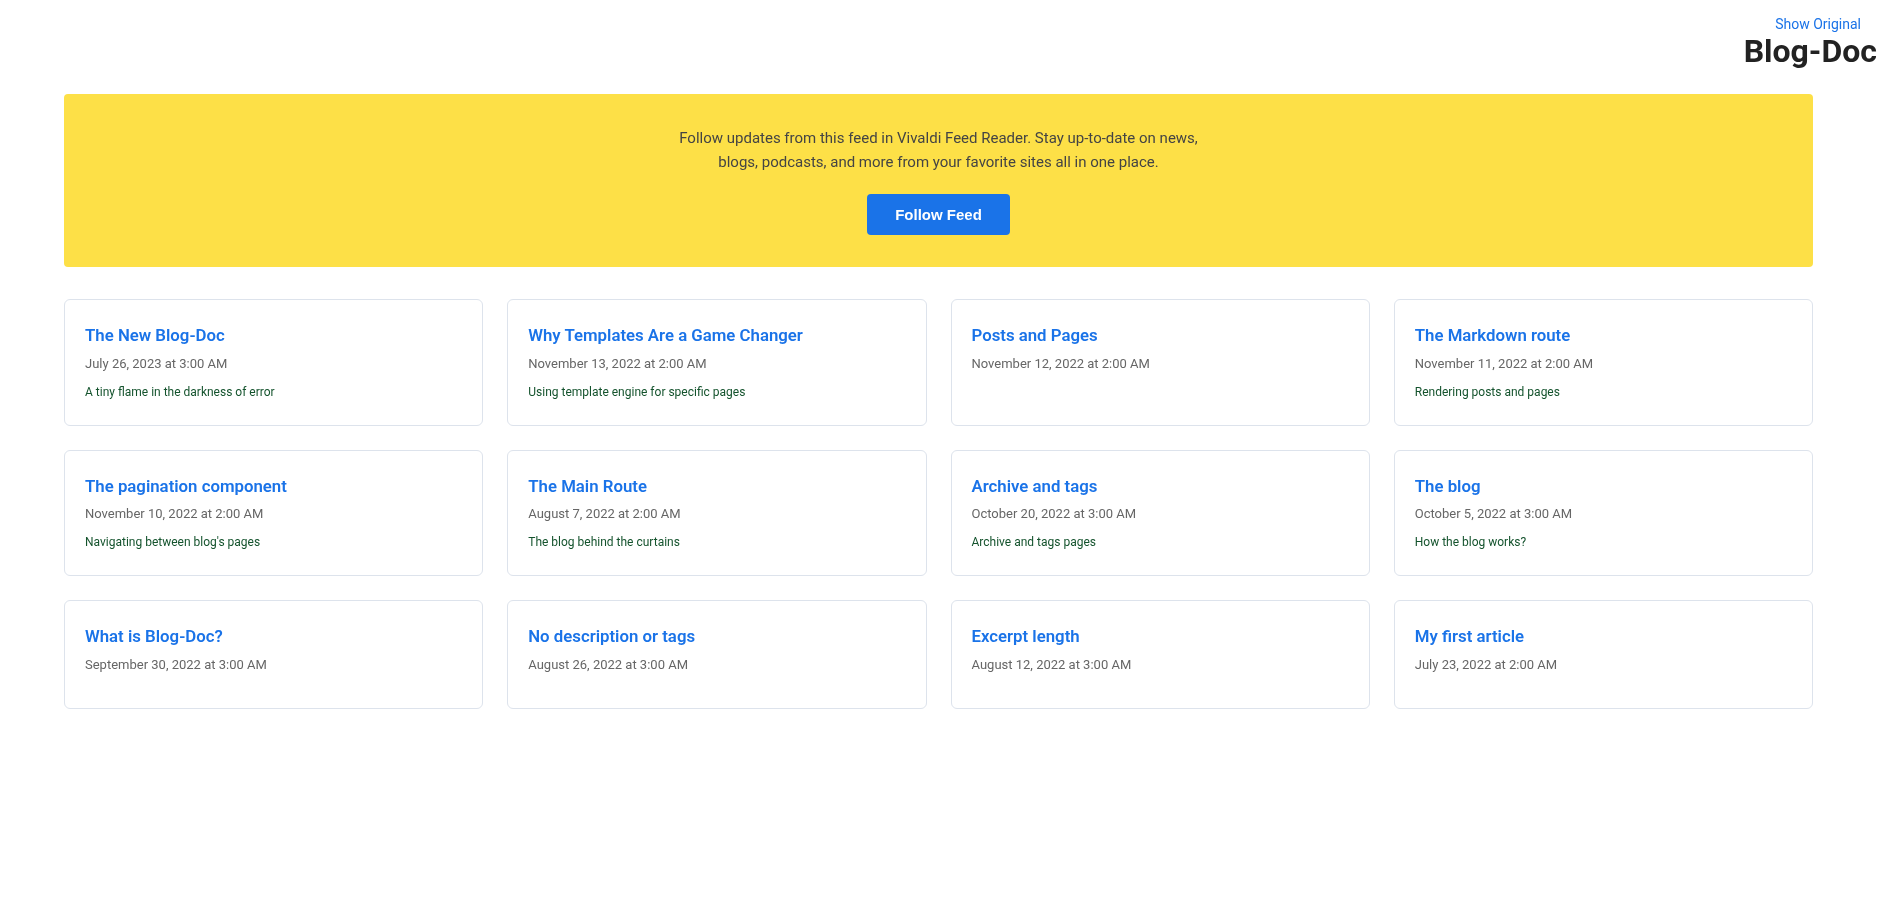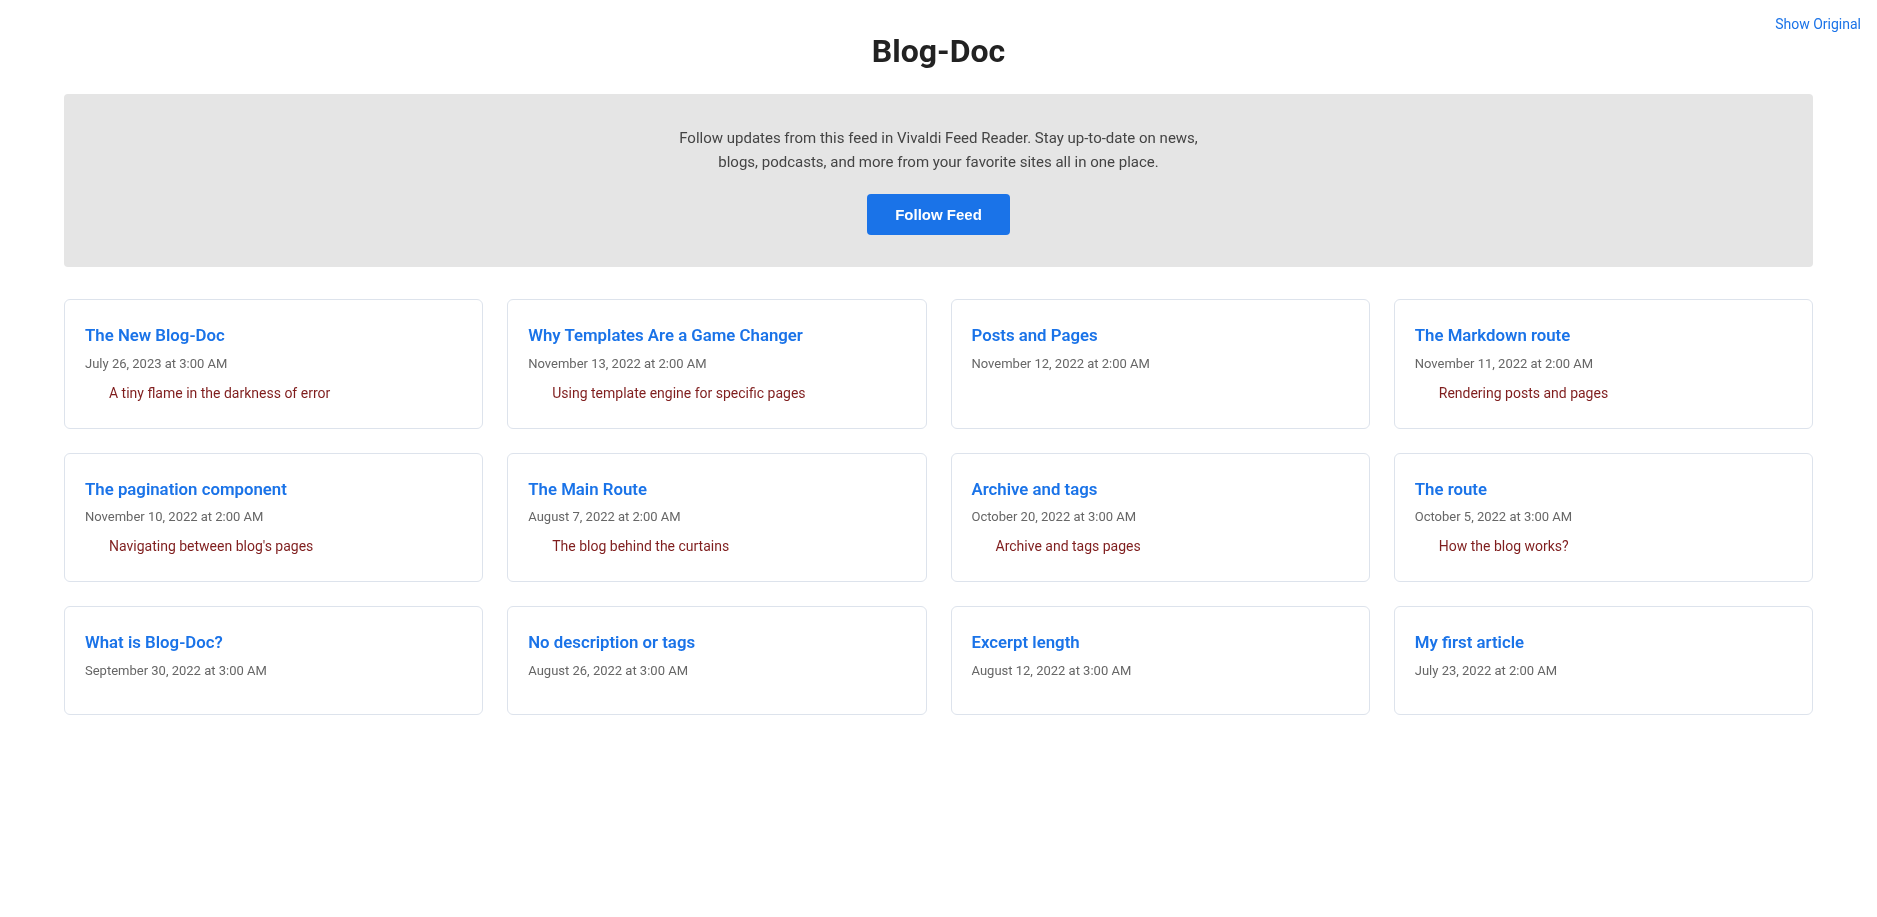--- a/index.html
+++ b/index.html
@@ -18,29 +18,29 @@
     .show-original {
       position: fixed;
       top: 16px;
       right: 16px;
       color: #1a73e8;
       text-decoration: none;
       font-size: 14px;
     }
 
     .page-title {
-      text-align: center;
+      text-align: right;
       font-size: 2rem;
       font-weight: 700;
       color: #222;
       padding: 32px 0 24px;
     }
 
     .feed-banner {
-      background: #e5e5e5;
+      background: #fde047;
       padding: 32px 16px;
       text-align: center;
       margin: 0 64px 32px;
       border-radius: 4px;
     }
 
     .feed-banner-text {
       font-size: 15px;
       color: #444;
       line-height: 1.6;
@@ -85,24 +85,23 @@
       line-height: 1.4;
     }
 
     .article-date {
       font-size: 13px;
       color: #666;
       margin-bottom: 12px;
     }
 
     .article-excerpt {
-      font-size: 14px;
-      color: #7f1d1d;
+      font-size: 12px;
+      color: #14532d;
       line-height: 1.5;
-      margin-left: 24px;
     }
   </style>
 </head>
 <body>
 
 <a class="show-original" href="#">Show Original</a>
 
 <h1 class="page-title">Blog-Doc</h1>
 
 <div class="feed-banner">
@@ -139,21 +138,21 @@
       <a class="article-title" href="#">The Main Route</a>
       <div class="article-date">August 7, 2022 at 2:00 AM</div>
       <p class="article-excerpt">The blog behind the curtains</p>
     </div>
     <div class="article-card">
       <a class="article-title" href="#">Archive and tags</a>
       <div class="article-date">October 20, 2022 at 3:00 AM</div>
       <p class="article-excerpt">Archive and tags pages</p>
     </div>
     <div class="article-card">
-      <a class="article-title" href="#">The route</a>
+      <a class="article-title" href="#">The blog</a>
       <div class="article-date">October 5, 2022 at 3:00 AM</div>
       <p class="article-excerpt">How the blog works?</p>
     </div>
     <div class="article-card">
       <a class="article-title" href="#">What is Blog-Doc?</a>
       <div class="article-date">September 30, 2022 at 3:00 AM</div>
     </div>
     <div class="article-card">
       <a class="article-title" href="#">No description or tags</a>
       <div class="article-date">August 26, 2022 at 3:00 AM</div>

